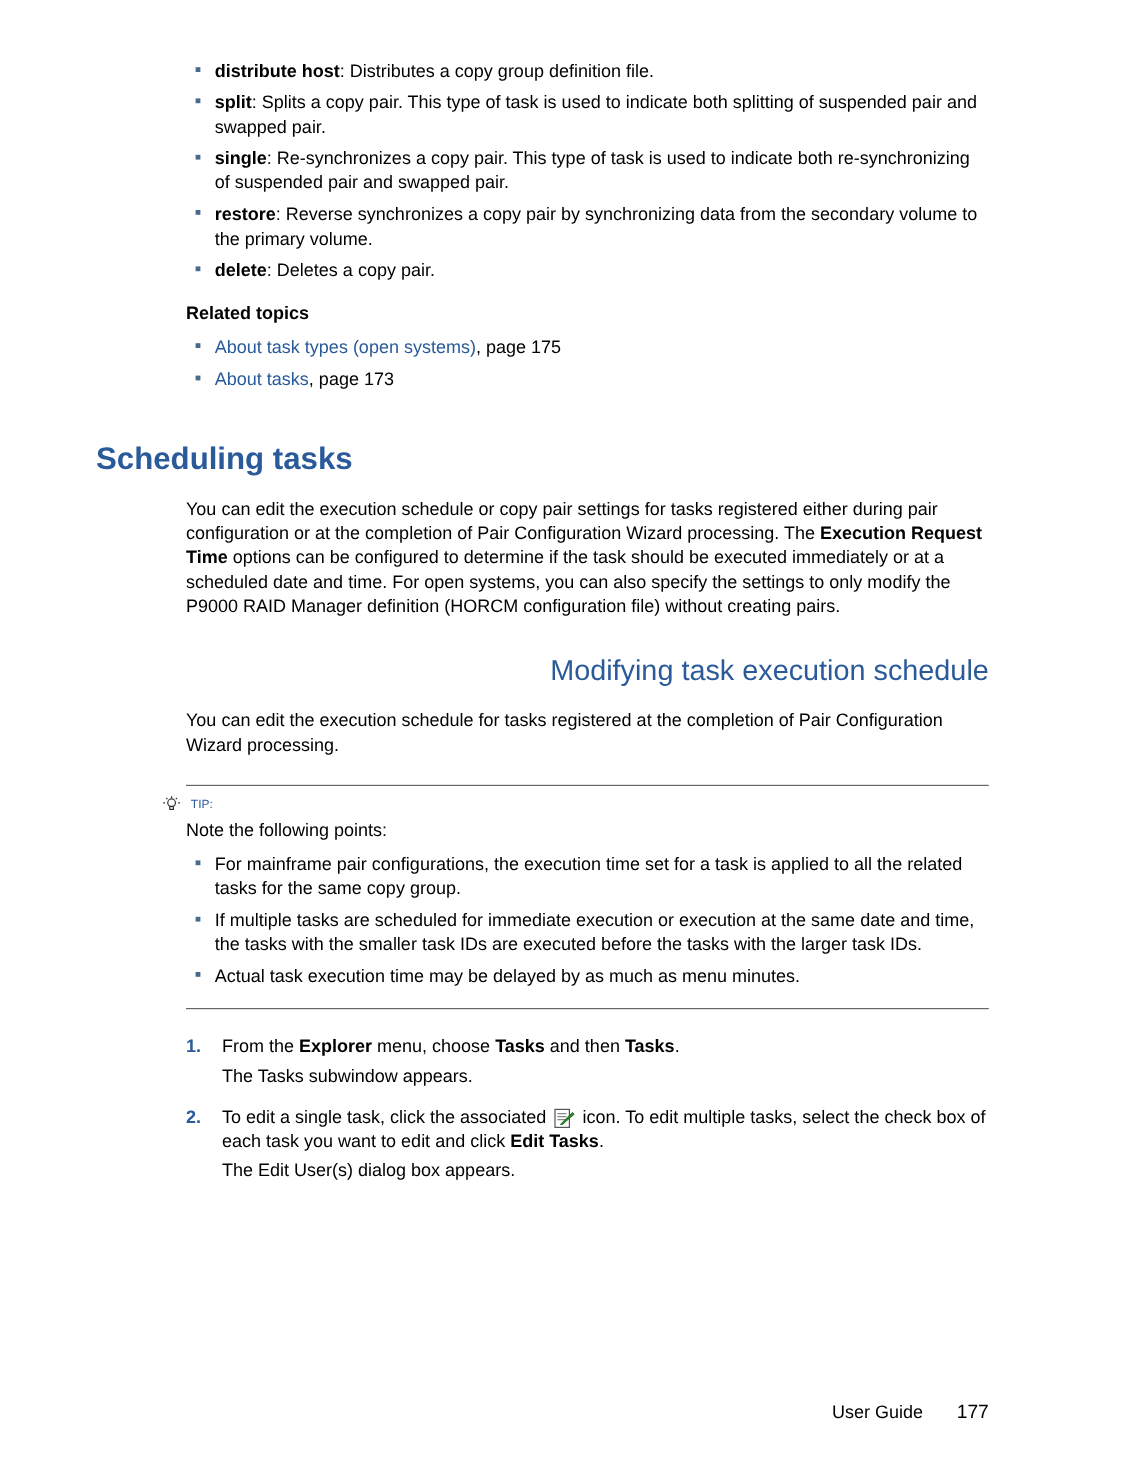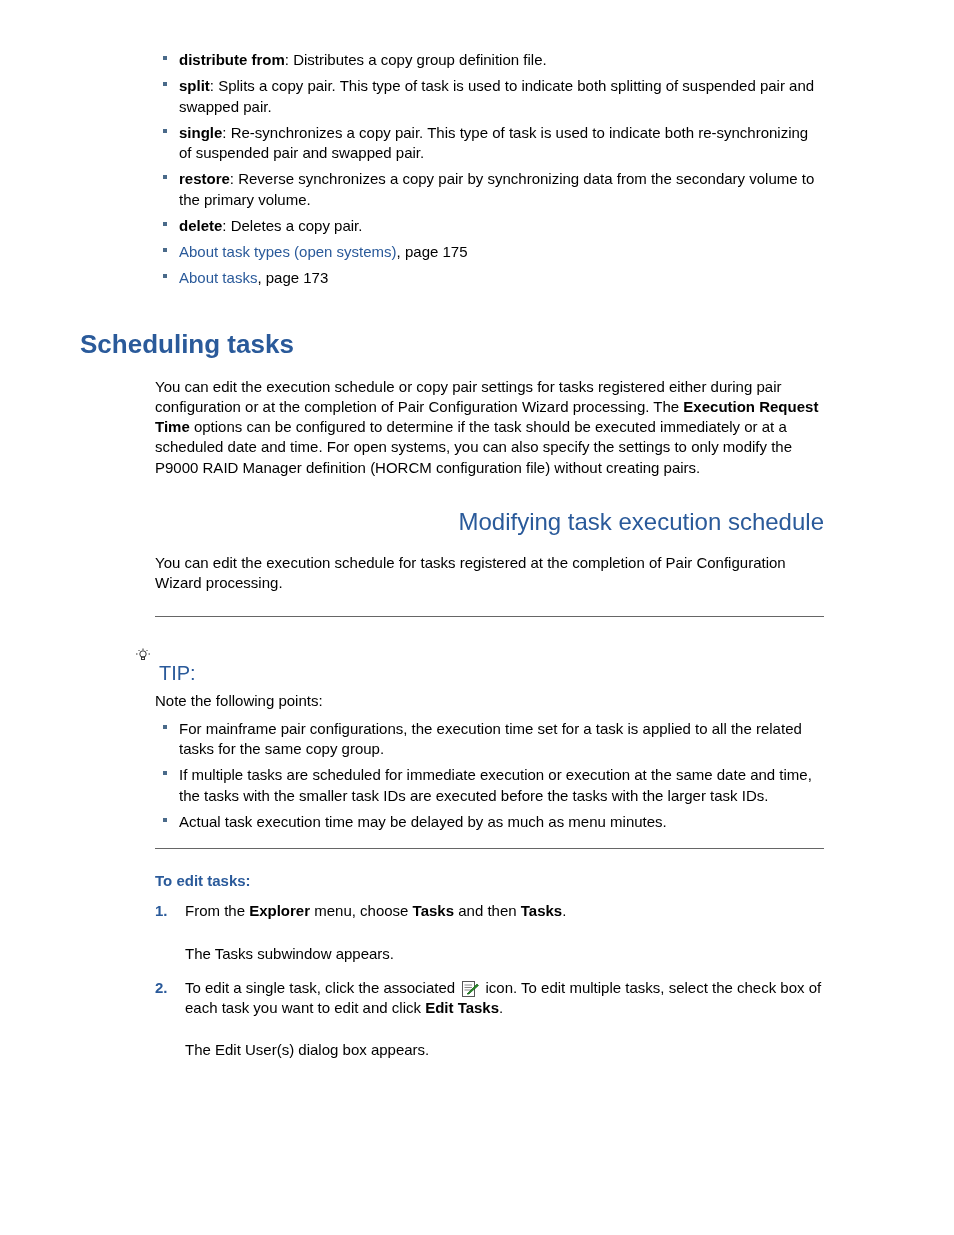--- a/index.html
+++ b/index.html
@@ -37,54 +37,55 @@
     font-weight: normal;
     font-size: 24px;
     color: #2a5a9a;
     margin: 28px 0 10px -50px;
     text-align: right;
   }
   .tip-block { margin: 22px 0; }
   .tip-rule { border: none; border-top: 1px solid #666; margin: 0 0 8px 0; }
   .tip-rule-bottom { border: none; border-top: 1px solid #666; margin: 16px 0 0 0; }
   .tip-header { display: flex; align-items: center; gap: 6px; margin-bottom: 4px; }
-  .tip-label { color: #2a5a9a; font-size: 20px; margin-top: 35px; }
+  .tip-label { color: #2a5a9a; font-size: 10px; }
   .steps-heading { font-weight: bold; color: #2a5a9a; margin: 22px 0 10px 0; }
   ol.steps { list-style: none; padding-left: 0; margin: 0; counter-reset: step; }
   ol.steps > li { position: relative; padding-left: 30px; margin-bottom: 14px; counter-increment: step; }
   ol.steps > li::before {
     content: counter(step) ".";
     position: absolute;
     left: 0;
     top: 0;
     color: #2a5a9a;
     font-weight: bold;
   }
-  .step-sub { margin-top: 22px; }
+  .step-sub { margin-top: 4px; }
   .inline-icon { vertical-align: middle; display: inline-block; margin: 0 2px; }
   .footer {
     position: relative;
     margin-top: 180px;
     text-align: right;
     font-size: 15px;
   }
   .footer .pagenum { margin-left: 24px; font-size: 16px; }
 </style>
 </head>
 <body>
 
 <div class="content-indent">
   <ul class="square" id="top-bullets">
-      <li><b>distribute from</b><span>: Distributes a copy group definition file.</span></li>
+      <li><b>distribute host</b><span>: Distributes a copy group definition file.</span></li>
       <li><b>split</b><span>: Splits a copy pair. This type of task is used to indicate both splitting of suspended pair and swapped pair.</span></li>
       <li><b>single</b><span>: Re-synchronizes a copy pair. This type of task is used to indicate both re-synchronizing of suspended pair and swapped pair.</span></li>
       <li><b>restore</b><span>: Reverse synchronizes a copy pair by synchronizing data from the secondary volume to the primary volume.</span></li>
       <li><b>delete</b><span>: Deletes a copy pair.</span></li>
     </ul>
 
+  <div class="related-heading">Related topics</div>
   <ul class="square" id="related-list">
       <li><span class="link">About task types (open systems)</span><span>, page 175</span></li>
       <li><span class="link">About tasks</span><span>, page 173</span></li>
     </ul>
 </div>
 
 <h1 class="section">Scheduling tasks</h1>
 <div class="content-indent">
   <p>
     <span>You can edit the execution schedule or copy pair settings for tasks registered either during pair configuration or at the completion of Pair Configuration Wizard processing. The </span><b>Execution Request Time</b><span> options can be configured to determine if the task should be executed immediately or at a scheduled date and time. For open systems, you can also specify the settings to only modify the P9000 RAID Manager definition (HORCM configuration file) without creating pairs.</span>
@@ -111,21 +112,20 @@
     </div>
     <div>Note the following points:</div>
     <ul class="square" id="tip-list" style="margin-top:8px;">
         <li>For mainframe pair configurations, the execution time set for a task is applied to all the related tasks for the same copy group.</li>
         <li>If multiple tasks are scheduled for immediate execution or execution at the same date and time, the tasks with the smaller task IDs are executed before the tasks with the larger task IDs.</li>
         <li>Actual task execution time may be delayed by as much as menu minutes.</li>
       </ul>
     <hr class="tip-rule-bottom">
   </div>
 
-  <div class="steps-heading">To edit tasks:</div>
   <ol class="steps">
     <li>
       <span>From the </span><b>Explorer</b><span> menu, choose </span><b>Tasks</b><span> and then </span><b>Tasks</b><span>.</span>
       <div class="step-sub">The Tasks subwindow appears.</div>
     </li>
     <li>
       <span>To edit a single task, click the associated </span>
       <svg class="inline-icon" width="18" height="18" viewBox="0 0 18 18">
         <rect x="1.5" y="1.5" width="12" height="15" fill="#fff" stroke="#555" stroke-width="1"></rect>
         <line x1="3.5" y1="5" x2="11" y2="5" stroke="#888"></line>

